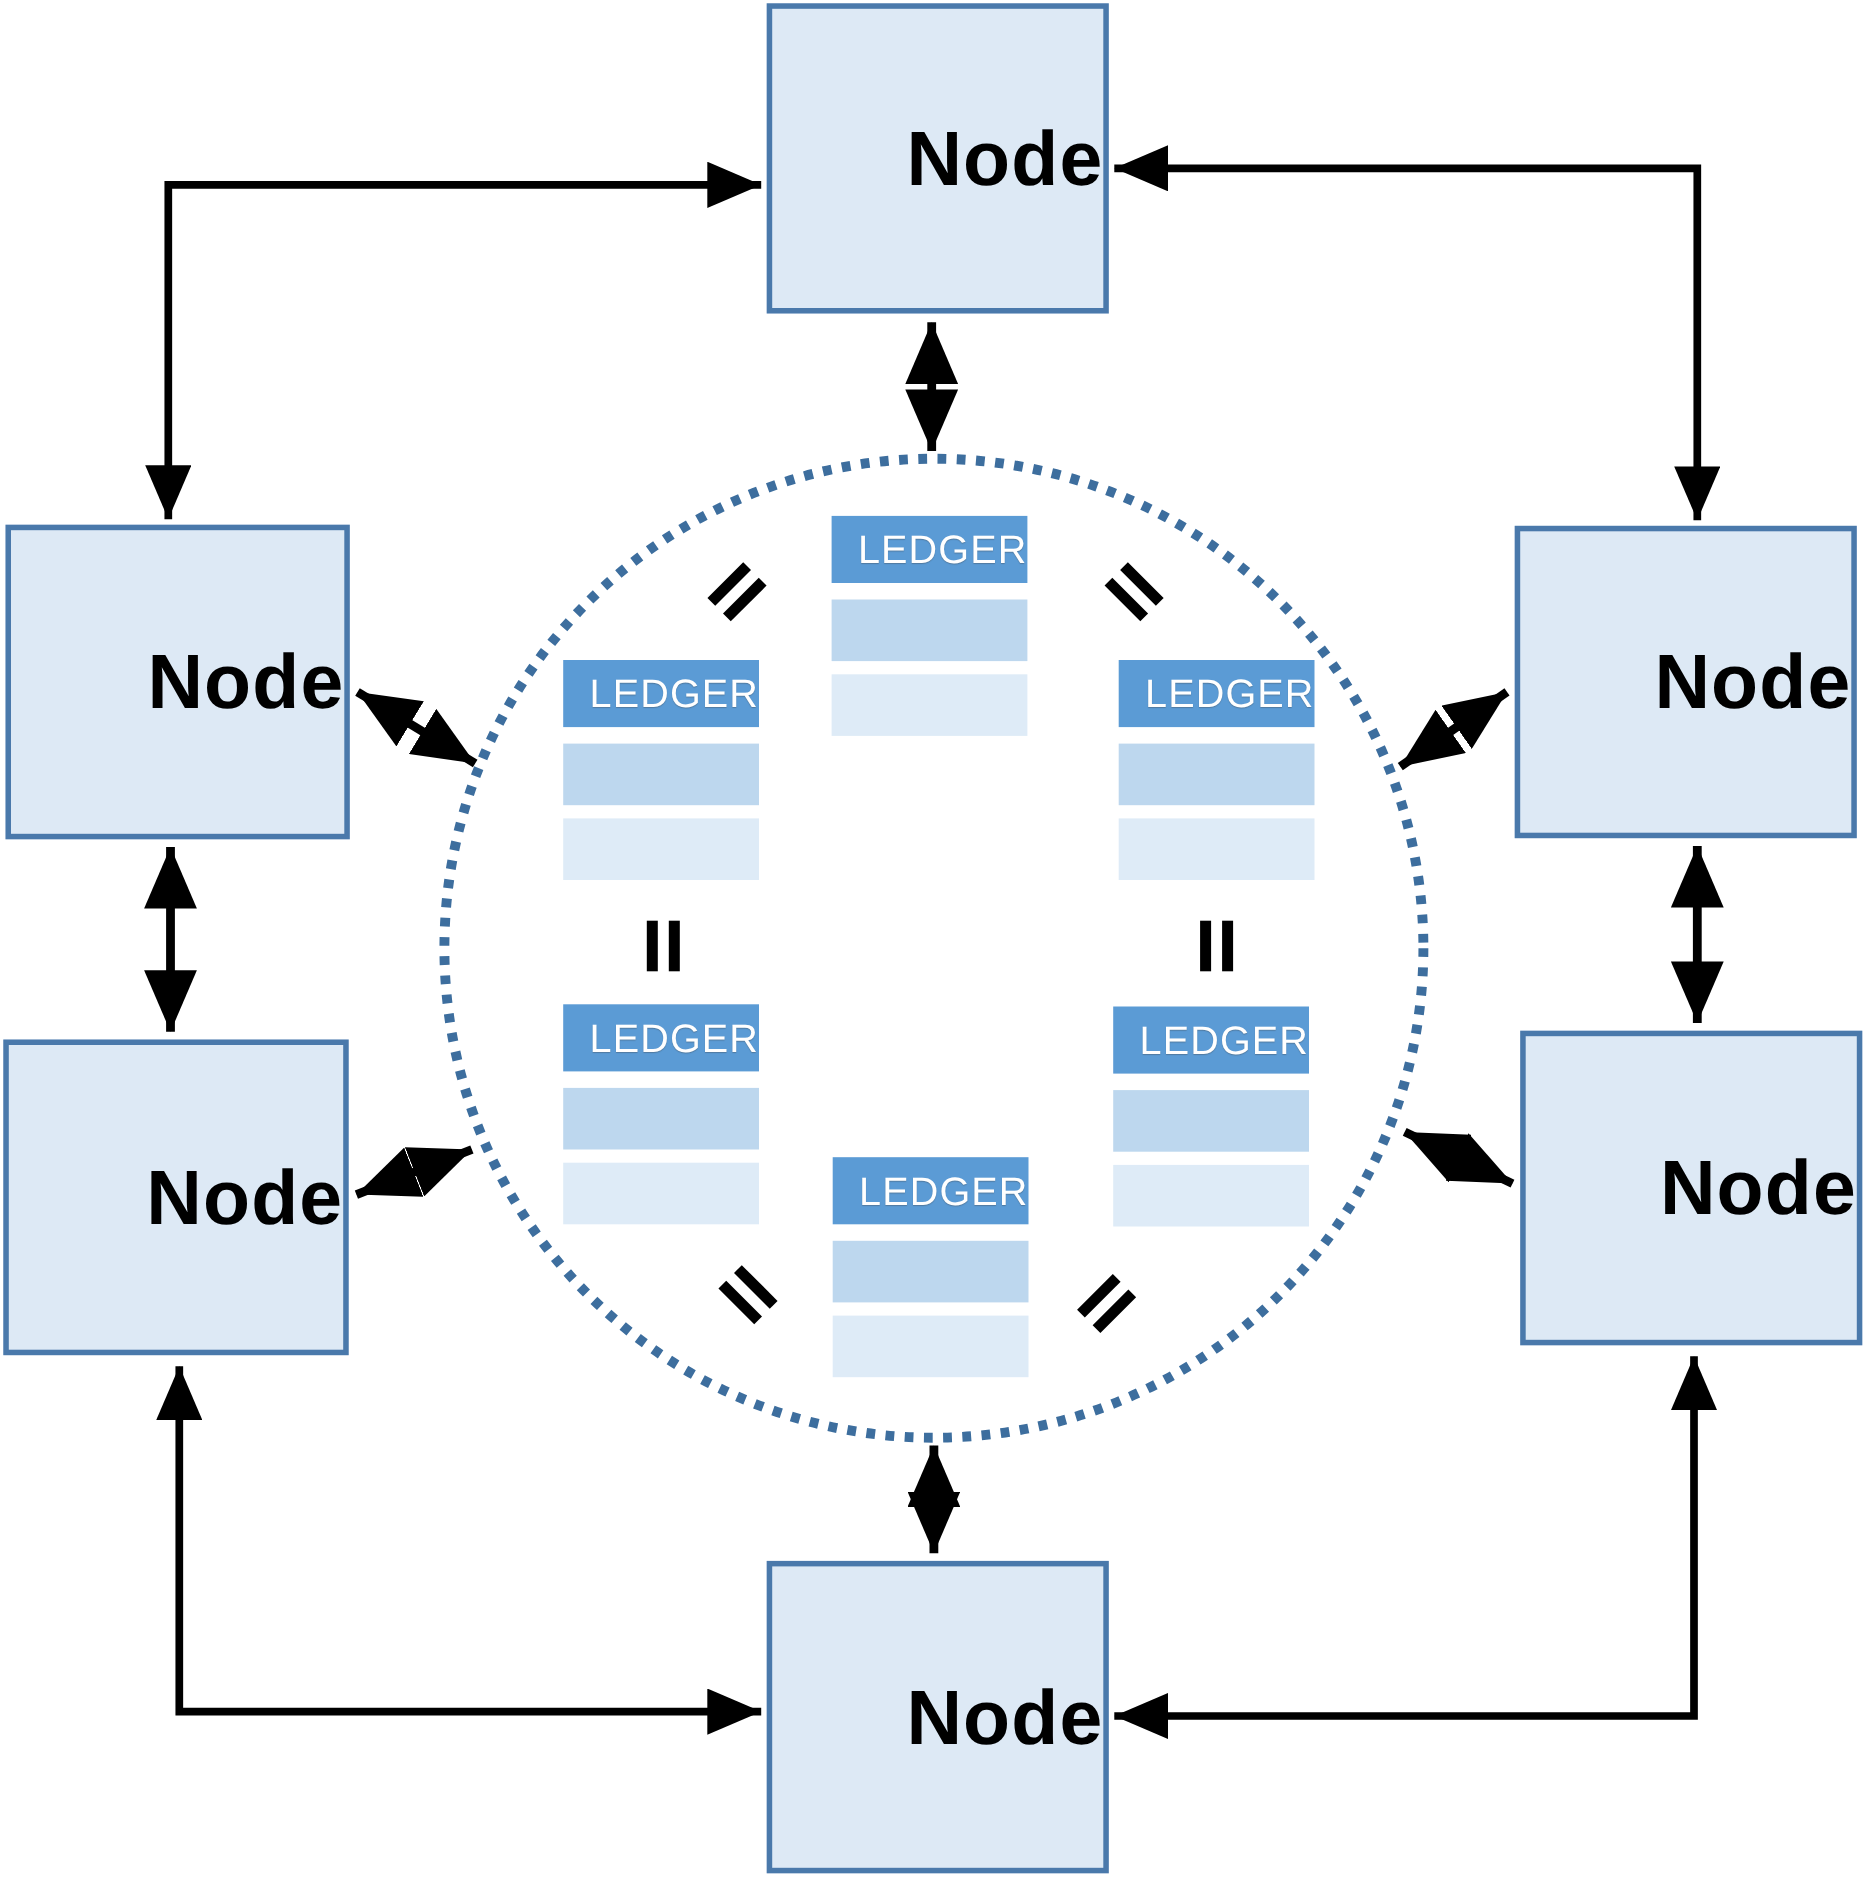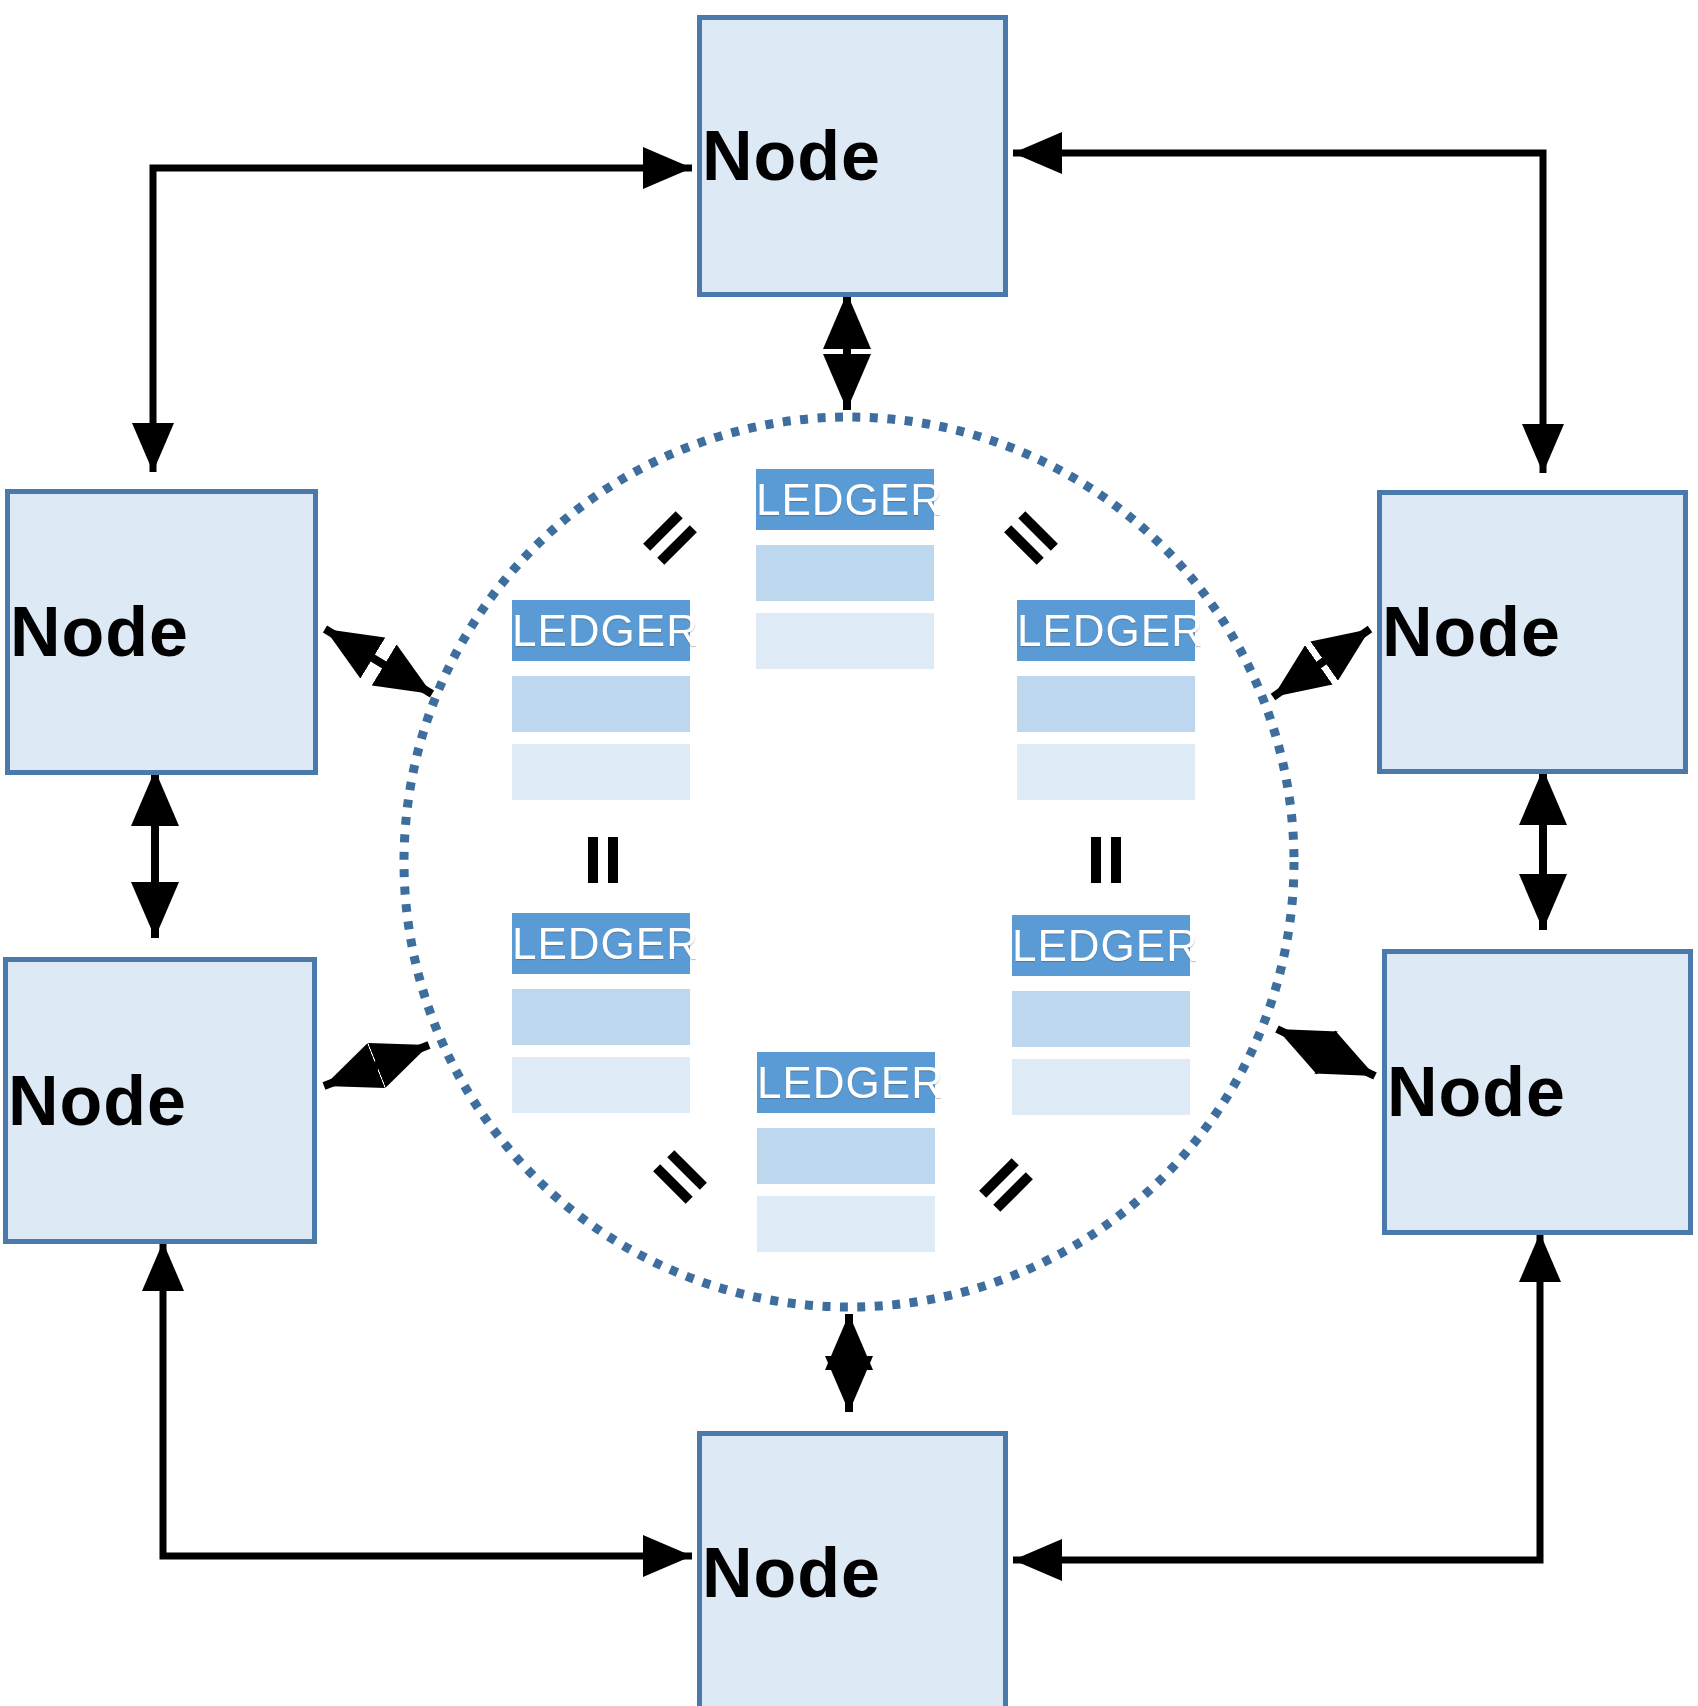--- a/index.html
+++ b/index.html
@@ -34,46 +34,45 @@
   #arrowhead path { fill: var(--arrow, #000000); }
 
   
   .node {
     position: absolute;
     background: var(--node-fill, #dde9f5);
     border: 5px solid var(--node-border, #4a79ab);
     box-sizing: border-box;
     display: flex;
     align-items: center;
-    justify-content: flex-start;
+    justify-content: flex-end;
     z-index: 3;
-    margin-top: 12px;
   }
   .node-label {
     font-size: 70px;
     font-weight: bold;
     color: var(--text, #000000);
     letter-spacing: 1px;
   }
   .n-top { left: 697px; top: 3px;    width: 311px; height: 282px; }
   .n-lu  { left: 5px;   top: 477px;  width: 313px; height: 286px; }
   .n-ll  { left: 3px;   top: 945px;  width: 314px; height: 287px; }
   .n-ru  { left: 1377px; top: 478px; width: 311px; height: 284px; }
   .n-rl  { left: 1382px; top: 937px; width: 311px; height: 286px; }
   .n-bot { left: 697px; top: 1419px; width: 311px; height: 284px; }
 
   
   .ledger { position: absolute; width: 178px; z-index: 3; }
   .ledger-header {
     width: 178px; height: 61px;
     background: var(--ledger-header, #5b9bd5);
     color: var(--ledger-text, #ffffff);
-    font-size: 44px;
+    font-size: 36px;
     line-height: 61px;
-    text-align: center;
+    text-align: right;
     letter-spacing: 1px;
     text-shadow: 0 1px 1px rgba(60,60,60,.35);
   }
   .ledger-row { width: 178px; height: 56px; }
   .row-mid   { margin-top: 15px; background: var(--ledger-row-mid, #bdd7ee); }
   .row-light { margin-top: 12px; background: var(--ledger-row-light, #deebf7); }
   .l-tc { left: 756px;  top: 469px;  }
   .l-ul { left: 512px;  top: 600px;  }
   .l-ur { left: 1017px; top: 600px;  }
   .l-ll { left: 512px;  top: 913px;  }

